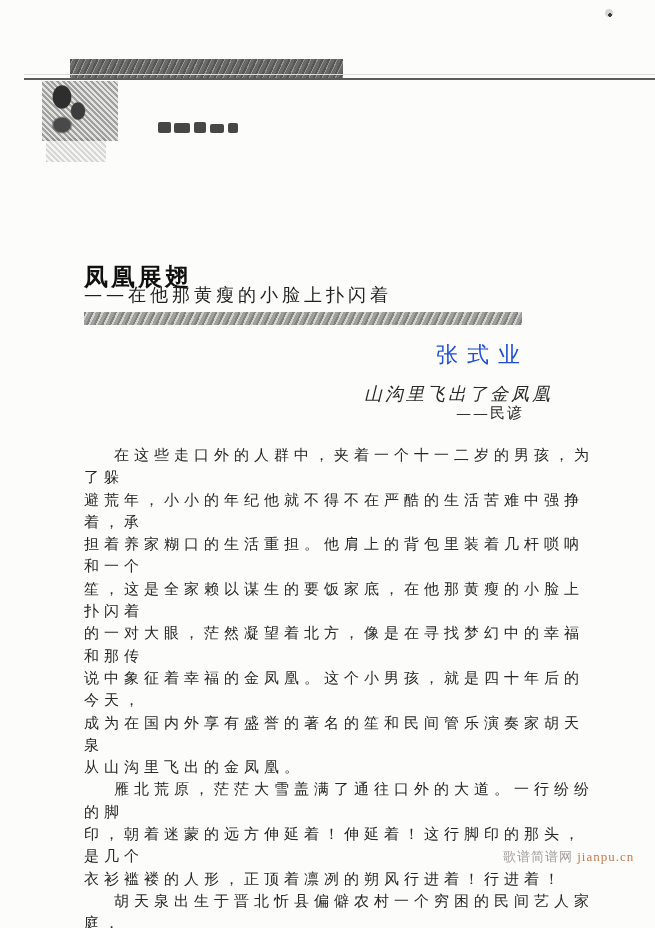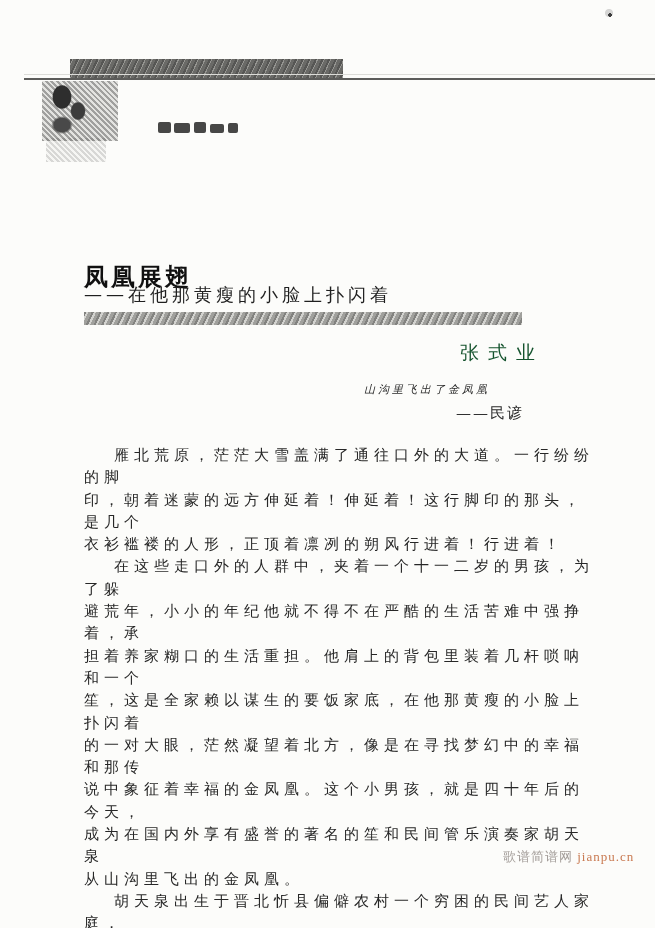--- a/index.html
+++ b/index.html
@@ -60,26 +60,26 @@
   .subtitle {
     position:absolute; left:84px; top:283px;
     font-size:18px; letter-spacing:4px; color:#1f1f1f;
   }
   .divider-band {
     position:absolute; left:84px; top:312px; width:438px; height:13px;
     background:repeating-linear-gradient(115deg,#6d6d6a 0 2px,#cbcbc7 2px 4px,#90908c 4px 7px);
     opacity:.85;
   }
   .author {
-    position:absolute; left:460px; top:340px;
-    font-size:19px; letter-spacing:9px; color:#14532d;
+    position:absolute; left:436px; top:340px;
+    font-size:22px; letter-spacing:9px; color:#1d4ed8;
   }
   .epigraph-line {
     position:absolute; left:364px; top:382px;
-    font-size:11px; font-style:italic; letter-spacing:3px; color:#2a2a2a;font-family:Liberation Mono, monospace;
+    font-size:18px; font-style:italic; letter-spacing:3px; color:#2a2a2a;font-family:Liberation Mono, monospace;
   }
   .epigraph-attr {
     position:absolute; left:456px; top:404px;
     font-size:15px; letter-spacing:2px; color:#2a2a2a;
   }
 
   
   .body-text {
     position:absolute; left:84px; top:444px; width:518px;
     font-size:15px; line-height:22.3px; letter-spacing:5px; color:#272727;
@@ -115,31 +115,31 @@
 
   <h1 class="title">凤凰展翅</h1>
   <div class="subtitle">——在他那黄瘦的小脸上扑闪着</div>
   <div class="divider-band"></div>
   <div class="author">张式业</div>
 
   <div class="epigraph-line">山沟里飞出了金凤凰</div>
   <div class="epigraph-attr">——民谚</div>
 
   <div class="body-text">
-    <p class="para">雁北荒原，茫茫大雪盖满了通往口外的大道。一行纷纷的脚
-印，朝着迷蒙的远方伸延着！伸延着！这行脚印的那头，是几个
-衣衫褴褛的人形，正顶着凛冽的朔风行进着！行进着！</p>
     <p class="para">在这些走口外的人群中，夹着一个十一二岁的男孩，为了躲
 避荒年，小小的年纪他就不得不在严酷的生活苦难中强挣着，承
 担着养家糊口的生活重担。他肩上的背包里装着几杆唢呐和一个
 笙，这是全家赖以谋生的要饭家底，在他那黄瘦的小脸上扑闪着
 的一对大眼，茫然凝望着北方，像是在寻找梦幻中的幸福和那传
 说中象征着幸福的金凤凰。这个小男孩，就是四十年后的今天，
 成为在国内外享有盛誉的著名的笙和民间管乐演奏家胡天泉
 从山沟里飞出的金凤凰。</p>
+    <p class="para">雁北荒原，茫茫大雪盖满了通往口外的大道。一行纷纷的脚
+印，朝着迷蒙的远方伸延着！伸延着！这行脚印的那头，是几个
+衣衫褴褛的人形，正顶着凛冽的朔风行进着！行进着！</p>
     <p class="para">胡天泉出生于晋北忻县偏僻农村一个穷困的民间艺人家庭，
 由于生活的逼迫，他十岁就随父学艺，过着乞丐般流浪的卖艺生
 涯。“吹鼓手”就是那吞噬穷人的旧社会里他们的“称号”，这是
 一个被称之为“下三烂”的行当。只有走投无路的人才从事这一
 行当，而且子子孙孙跳不出这个圈子。他的哥哥还在很年轻的时
 候就死于“对棚”，幼年时代的胡天泉又接过了这个受侮辱的职
 业，在人们冷冷的眼光中走进了这个冷冷的社会。</p>
   </div>
 
   <div class="watermark">

